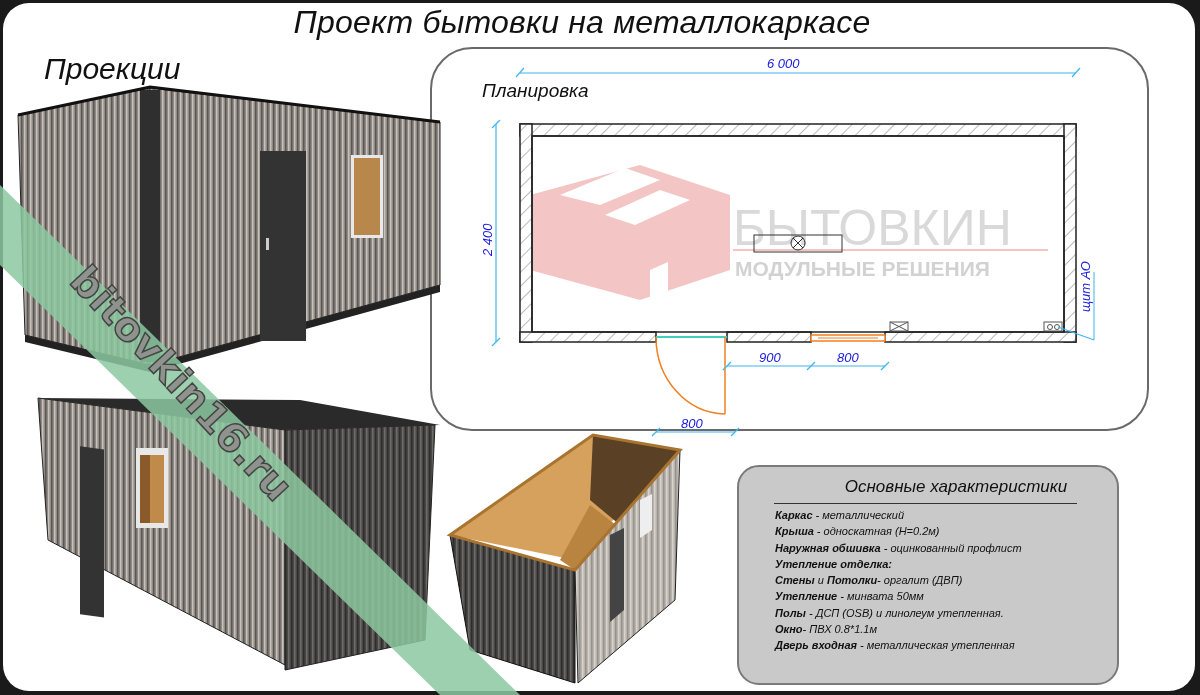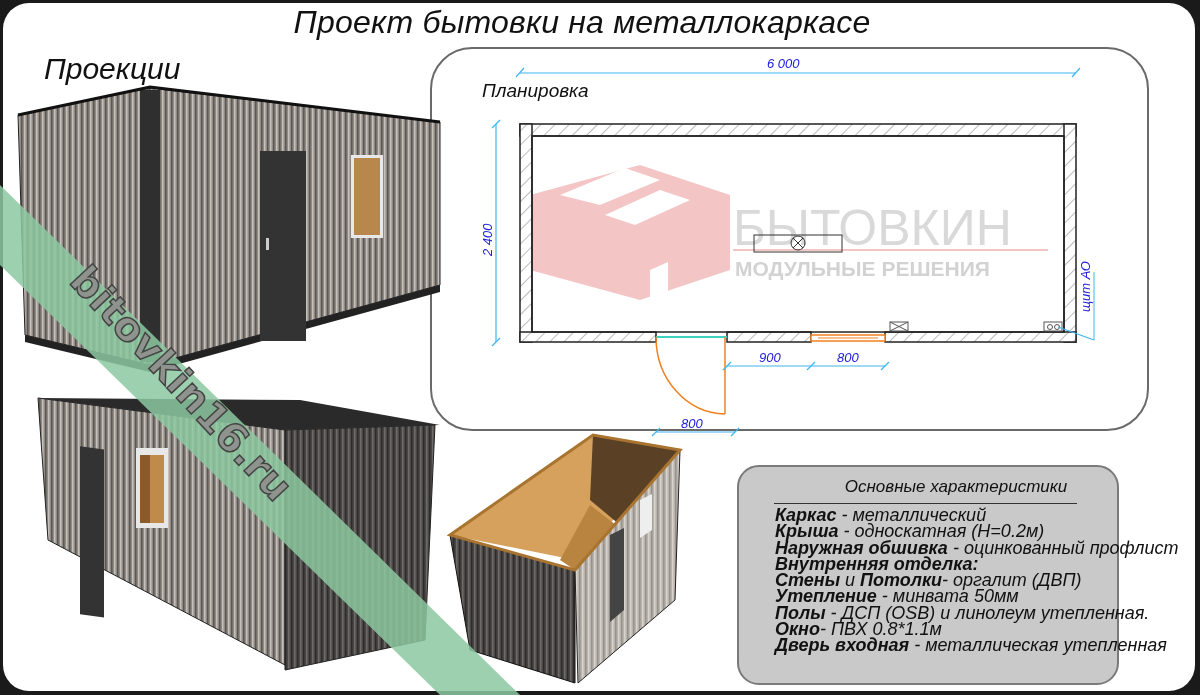--- a/index.html
+++ b/index.html
@@ -5,21 +5,21 @@
   html, body { margin:0; padding:0; }
   body { width:1200px; height:695px; background:#1a1a1a; position:relative; overflow:hidden; font-family:"Liberation Sans", sans-serif; }
   .sheet { position:absolute; left:3px; top:3px; width:1192px; height:688px; background:#fff; border-radius:26px; overflow:hidden; }
   .title { position:absolute; left:0; width:1164px; top:4px; text-align:center; font-style:italic; font-size:32px; color:#111; letter-spacing:0.2px; }
   .proj-label { position:absolute; left:44px; top:52px; font-style:italic; font-size:30px; color:#111; }
   .plan-panel { position:absolute; left:430px; top:47px; width:715px; height:380px; border:2px solid #6a6a6a; border-radius:42px; background:#fff; }
   .plan-label { position:absolute; left:482px; top:80px; font-style:italic; font-size:19px; color:#111; }
   .specs { position:absolute; left:737px; top:465px; width:378px; height:216px; background:#c8c9c8; border:2px solid #7a7a7a; border-radius:22px; }
   .specs-title { position:absolute; left:0; width:100%; top:10px; text-align:center; font-style:italic; font-size:17px; color:#111;padding-left:28px; }
   .specs-rule { position:absolute; left:35px; right:40px; top:36px; border-top:1.5px solid #333; }
-  .specs-list { position:absolute; left:36px; top:40px; font-size:18px; line-height:16.3px; color:#111; font-style:italic; white-space:nowrap; }
+  .specs-list { position:absolute; left:36px; top:40px; font-size:11px; line-height:16.3px; color:#111; font-style:italic; white-space:nowrap; }
   .specs-list b { font-weight:bold; }
   svg { position:absolute; left:0; top:0; }
   .dim { font-family:"Liberation Sans", sans-serif; font-style:italic; font-size:13px; fill:#1a1adb; }
   .wm-text { font-family:"DejaVu Sans", sans-serif; font-weight:bold; font-size:40px; fill:#8e938e; stroke:#444; stroke-width:1.5; }
   .logo-name { font-family:"Liberation Sans", sans-serif; font-size:50px; fill:#d8d8d8; }
   .logo-sub { font-family:"Liberation Sans", sans-serif; font-weight:bold; font-size:21px; fill:#d0d0d0; }
 </style>
 </head>
 <body>
 
@@ -161,20 +161,20 @@
   </g>
 </svg>
 
 <div class="specs">
   <div class="specs-title">Основные характеристики</div>
   <div class="specs-rule"></div>
   <div class="specs-list">
     <div><b>Каркас</b><span> - </span><span>металлический</span></div>
     <div><b>Крыша</b><span> - </span><span>односкатная (Н=0.2м)</span></div>
     <div><b>Наружная обшивка</b><span> - </span><span>оцинкованный профлист</span></div>
-    <div><b>Внутренняя отделка:</b></div>
+    <div><b>Утепление отделка:</b></div>
     <div><b>Стены</b><span> и </span><b>Потолки</b><span>- </span><span>оргалит (ДВП)</span></div>
     <div><b>Утепление</b><span> - </span><span>минвата 50мм</span></div>
     <div><b>Полы</b><span> - </span><span>ДСП (OSB) и линолеум утепленная.</span></div>
     <div><b>Окно</b><span>- </span><span>ПВХ 0.8*1.1м</span></div>
     <div><b>Дверь входная</b><span> - </span><span>металлическая утепленная</span></div>
   </div>
 </div>
 
 </body></html>

